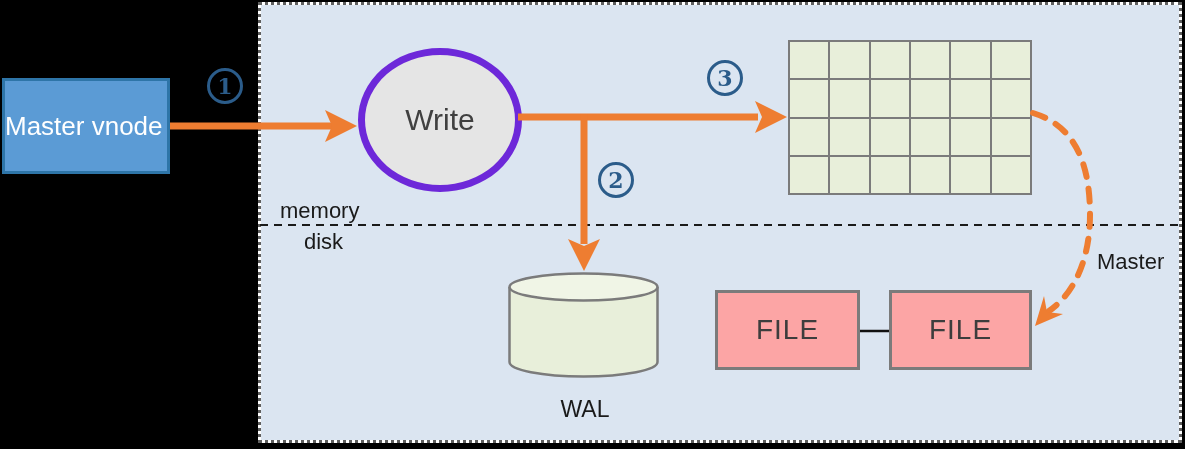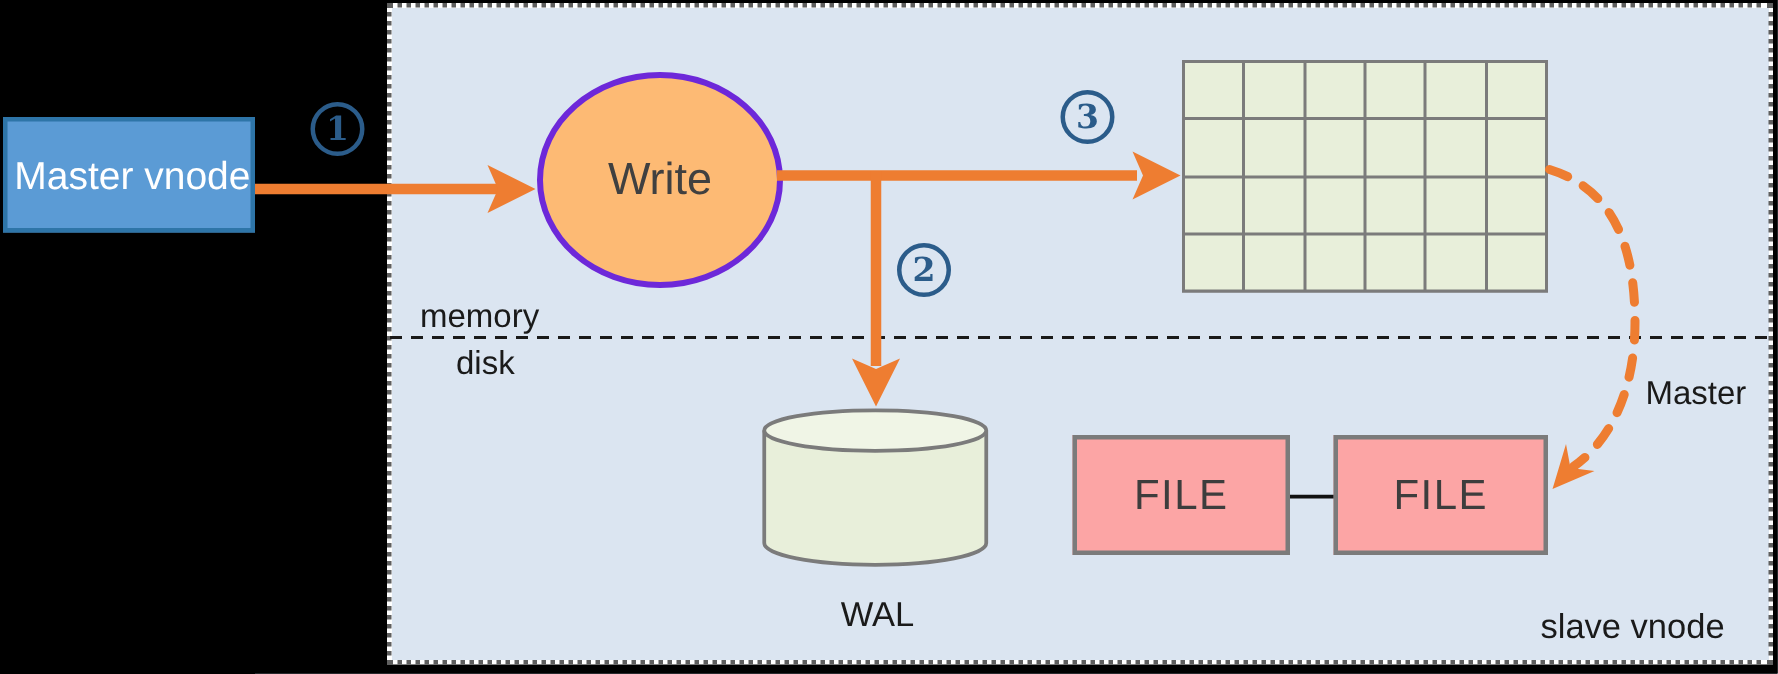--- a/index.html
+++ b/index.html
@@ -8,37 +8,37 @@
     font-family:"Liberation Sans", sans-serif;
   }
   
   .panel-bg{position:absolute;left:258px;top:2px;width:924px;height:441px;background:#fff;}
   .panel{
     position:absolute;left:258px;top:2px;width:924px;height:441px;box-sizing:border-box;
     background:#dbe5f1;background-clip:padding-box;border:3px dotted #5f5f5f;
   }
   
   .master-box{
-    position:absolute;left:2px;top:78px;width:168px;height:77px;box-sizing:border-box;
-    background:#5b9bd5;border:3px solid #2e75a8;display:flex;align-items:center;justify-content:flex-end;
+    position:absolute;left:2px;top:78px;width:168px;height:96px;box-sizing:border-box;
+    background:#5b9bd5;border:3px solid #2e75a8;display:flex;align-items:center;justify-content:flex-start;
     text-align:center;color:#fff;font-size:26px;line-height:34px;
   }
   
   .badge{
     position:absolute;width:36px;height:36px;box-sizing:border-box;border-radius:50%;
     border:3px solid #2b5c8a;color:#2b5c8a;display:flex;align-items:center;justify-content:center;
     font-family:"DejaVu Serif", serif;font-size:22px;font-weight:600;
   }
   .b1{left:207px;top:68px;}
   .b2{left:598px;top:162px;}
   .b3{left:707px;top:60px;}
   
   .write{
     position:absolute;left:358px;top:48px;width:164px;height:144px;box-sizing:border-box;
-    background:#fdba74;border:4px solid #6d28d9;border-radius:50%;
+    background:#e5e5e5;border:7px solid #6d28d9;border-radius:50%;
     display:flex;align-items:center;justify-content:center;color:#404040;font-size:30px;
   }
   
   .grid{
     position:absolute;left:788px;top:40px;width:244px;height:155px;box-sizing:border-box;
     display:grid;gap:2px;background:#7b7b7b;border:2px solid #7b7b7b;
   }
   .grid .cell{background:#e8efda;}
   
   .filebox{
@@ -116,21 +116,20 @@
 
   <div class="filebox f1">
     <span>FILE</span>
   </div>
   <div class="filebox f2">
     <span>FILE</span>
   </div>
 
   <div class="lbl wal">WAL</div>
   <div class="lbl flush">Master</div>
-  <div class="lbl slave">slave vnode</div>
 
   <svg class="overlay" width="1185" height="449" viewBox="0 0 1185 449">
 
     <line x1="260" y1="225" x2="1180" y2="225" stroke="#1a1a1a" stroke-width="2" stroke-dasharray="8 6"></line>
 
     <g>
       <path d="M 509.5 287 V 362 C 509.5 370 542 376.5 583.5 376.5 C 625 376.5 657.5 370 657.5 362 V 287" fill="#e8efda" stroke="#7b7b7b" stroke-width="2.5"></path>
       <ellipse cx="583.5" cy="287" rx="74" ry="13.5" fill="#f0f5e6" stroke="#7b7b7b" stroke-width="2.5"></ellipse>
     </g>
 

